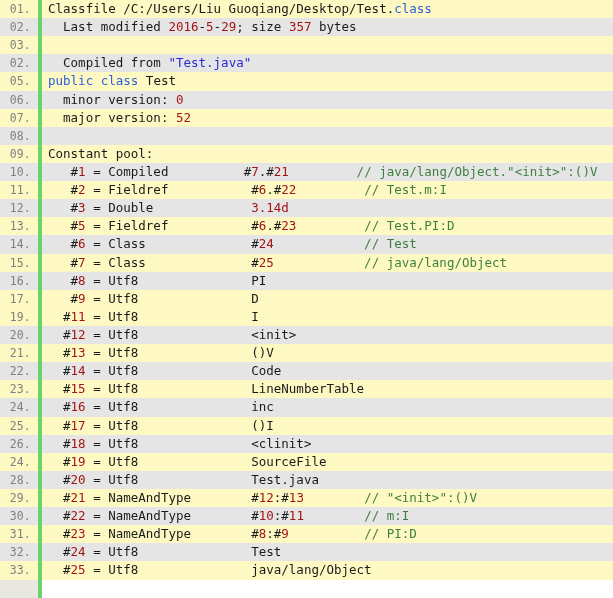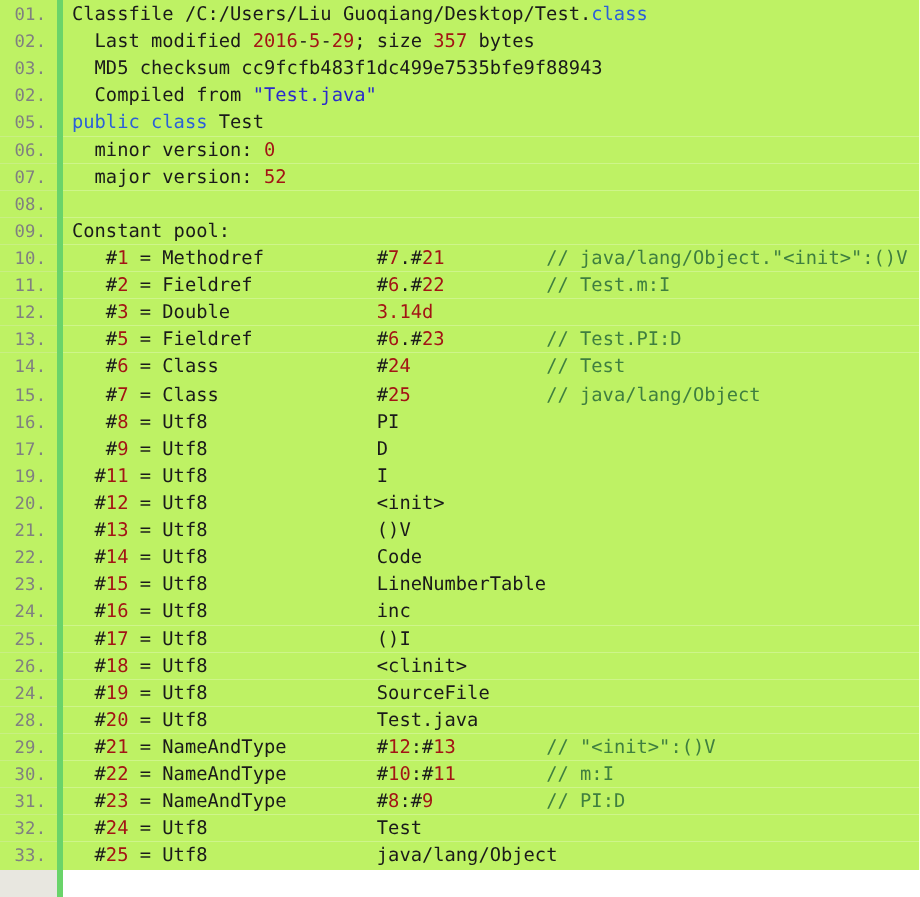--- a/index.html
+++ b/index.html
@@ -33,22 +33,22 @@
     background: #6ad46a;
     z-index: 2;
   }
   .row {
     position: relative;
     height: 18.12px;
     line-height: 18.12px;
     white-space: pre;
     z-index: 1;
   }
-  .row.odd  { background: #bef264; }
-  .row.even { background: #bef264; }
+  .row.odd  { background: #fef9c3; }
+  .row.even { background: #e5e5e5; }
   .lineno {
     position: absolute;
     left: 0; top: 0;
     width: 31px;
     text-align: right;
     color: #808080;
     font-size: 11.5px;
     letter-spacing: 0.2px;
   }
   .code {
@@ -67,28 +67,28 @@
 </style>
 </head>
 <body>
 
 <div id="listing">
   <div class="gutter-bg"></div>
   <div class="gutter-bar"></div>
   <div id="rows">
       <div class="row odd"><span class="lineno">01.</span><span class="code"><span class="t-plain">Classfile /C:/Users/Liu Guoqiang/Desktop/Test.</span><span class="t-kw">class</span></span></div>
       <div class="row even"><span class="lineno">02.</span><span class="code"><span class="t-plain">  Last modified </span><span class="t-num">2016</span><span class="t-plain">-</span><span class="t-num">5</span><span class="t-plain">-</span><span class="t-num">29</span><span class="t-plain">; size </span><span class="t-num">357</span><span class="t-plain"> bytes</span></span></div>
-      <div class="row odd"><span class="lineno">03.</span><span class="code"><span class="t-plain">  MD5 checksum cc9fcfb483f1dc499e7535bfe9f88943</span></span></div>
+      <div class="row odd"><span class="lineno">03.</span></div>
       <div class="row even"><span class="lineno">02.</span><span class="code"><span class="t-plain">  Compiled from </span><span class="t-str">"Test.java"</span></span></div>
       <div class="row odd"><span class="lineno">05.</span><span class="code"><span class="t-kw">public</span><span class="t-plain"> </span><span class="t-kw">class</span><span class="t-plain"> Test</span></span></div>
       <div class="row even"><span class="lineno">06.</span><span class="code"><span class="t-plain">  minor version: </span><span class="t-num">0</span></span></div>
       <div class="row odd"><span class="lineno">07.</span><span class="code"><span class="t-plain">  major version: </span><span class="t-num">52</span></span></div>
       <div class="row even"><span class="lineno">08.</span></div>
       <div class="row odd"><span class="lineno">09.</span><span class="code"><span class="t-plain">Constant pool:</span></span></div>
-      <div class="row even"><span class="lineno">10.</span><span class="code"><span class="t-plain">   #</span><span class="t-num">1</span><span class="t-plain"> = Methodref          #</span><span class="t-num">7</span><span class="t-plain">.#</span><span class="t-num">21</span><span class="t-plain">         </span><span class="t-cmt">// java/lang/Object."&lt;init&gt;":()V</span></span></div>
+      <div class="row even"><span class="lineno">10.</span><span class="code"><span class="t-plain">   #</span><span class="t-num">1</span><span class="t-plain"> = Compiled          #</span><span class="t-num">7</span><span class="t-plain">.#</span><span class="t-num">21</span><span class="t-plain">         </span><span class="t-cmt">// java/lang/Object."&lt;init&gt;":()V</span></span></div>
       <div class="row odd"><span class="lineno">11.</span><span class="code"><span class="t-plain">   #</span><span class="t-num">2</span><span class="t-plain"> = Fieldref           #</span><span class="t-num">6</span><span class="t-plain">.#</span><span class="t-num">22</span><span class="t-plain">         </span><span class="t-cmt">// Test.m:I</span></span></div>
       <div class="row even"><span class="lineno">12.</span><span class="code"><span class="t-plain">   #</span><span class="t-num">3</span><span class="t-plain"> = Double             </span><span class="t-num">3.14d</span></span></div>
       <div class="row odd"><span class="lineno">13.</span><span class="code"><span class="t-plain">   #</span><span class="t-num">5</span><span class="t-plain"> = Fieldref           #</span><span class="t-num">6</span><span class="t-plain">.#</span><span class="t-num">23</span><span class="t-plain">         </span><span class="t-cmt">// Test.PI:D</span></span></div>
       <div class="row even"><span class="lineno">14.</span><span class="code"><span class="t-plain">   #</span><span class="t-num">6</span><span class="t-plain"> = Class              #</span><span class="t-num">24</span><span class="t-plain">            </span><span class="t-cmt">// Test</span></span></div>
       <div class="row odd"><span class="lineno">15.</span><span class="code"><span class="t-plain">   #</span><span class="t-num">7</span><span class="t-plain"> = Class              #</span><span class="t-num">25</span><span class="t-plain">            </span><span class="t-cmt">// java/lang/Object</span></span></div>
       <div class="row even"><span class="lineno">16.</span><span class="code"><span class="t-plain">   #</span><span class="t-num">8</span><span class="t-plain"> = Utf8               PI</span></span></div>
       <div class="row odd"><span class="lineno">17.</span><span class="code"><span class="t-plain">   #</span><span class="t-num">9</span><span class="t-plain"> = Utf8               D</span></span></div>
       <div class="row odd"><span class="lineno">19.</span><span class="code"><span class="t-plain">  #</span><span class="t-num">11</span><span class="t-plain"> = Utf8               I</span></span></div>
       <div class="row even"><span class="lineno">20.</span><span class="code"><span class="t-plain">  #</span><span class="t-num">12</span><span class="t-plain"> = Utf8               &lt;init&gt;</span></span></div>
       <div class="row odd"><span class="lineno">21.</span><span class="code"><span class="t-plain">  #</span><span class="t-num">13</span><span class="t-plain"> = Utf8               ()V</span></span></div>

